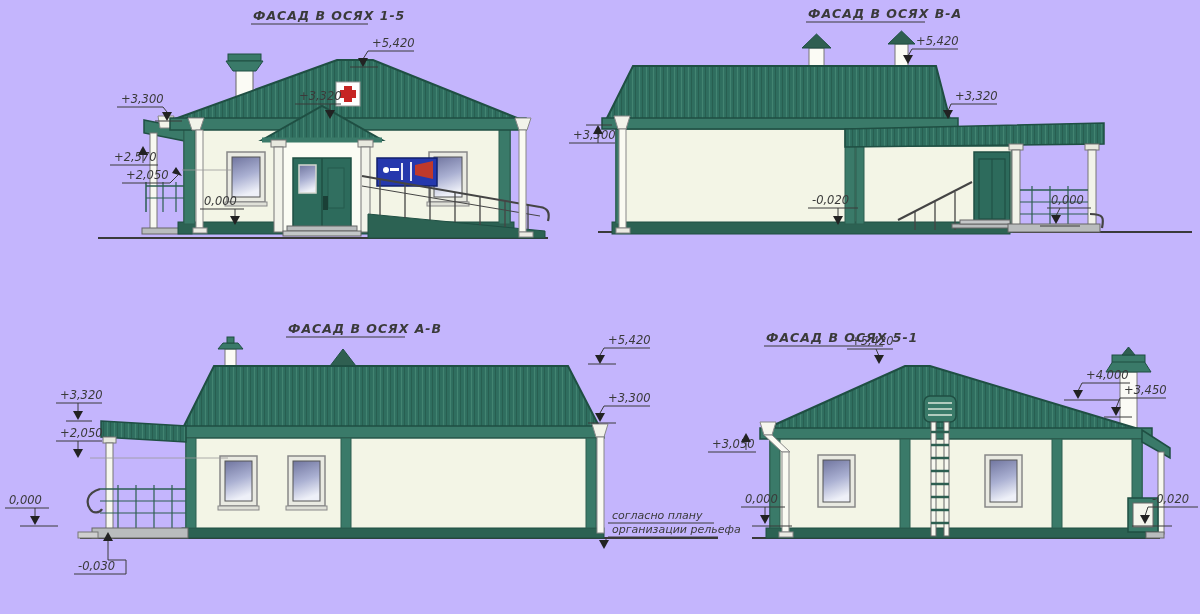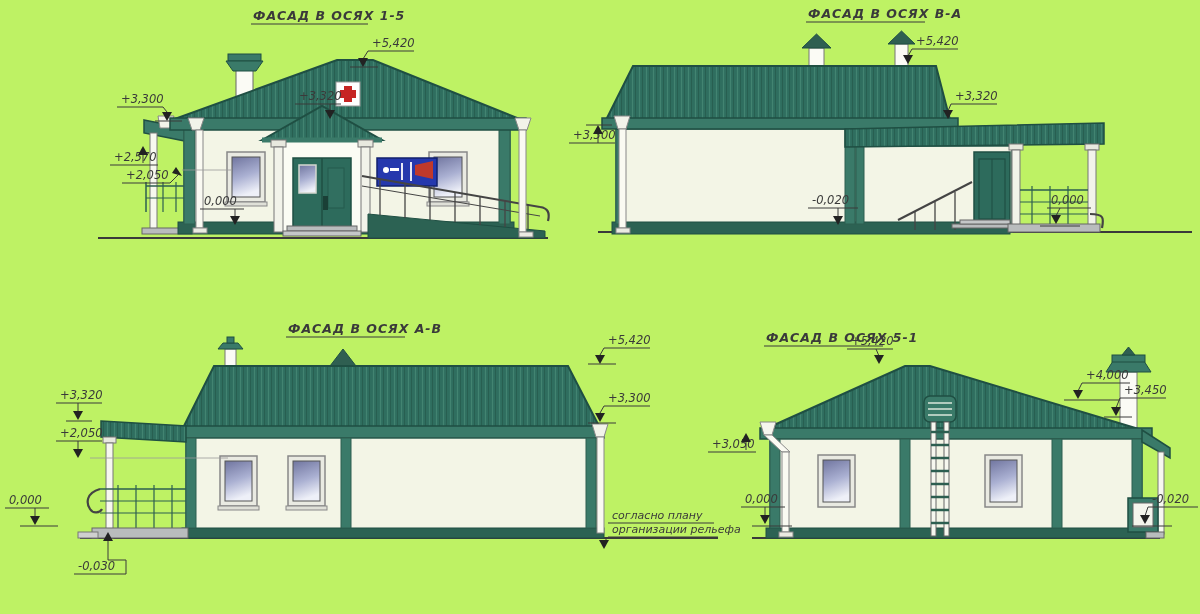--- a/index.html
+++ b/index.html
@@ -1,16 +1,16 @@
 <!DOCTYPE html>
 <html><head>
 <meta charset="utf-8">
 <style>
   html,body{margin:0;padding:0;background:#ffffff;}
-  .sheet{position:relative;width:1200px;height:614px;background:#bef264;overflow:hidden;
+  .sheet{position:relative;width:1200px;height:614px;background:#c4b5fd;overflow:hidden;
          font-family:"DejaVu Sans",sans-serif;}
   svg text{font-family:"DejaVu Sans",sans-serif;font-style:italic;fill:#3a3a3a;}
   svg .title{font-size:12.5px;letter-spacing:1px;font-weight:bold;}
   svg .mark{font-size:11.5px;}
   svg .note{font-size:11px;}
 </style>
 </head>
 <body>
 
 <div class="sheet">

